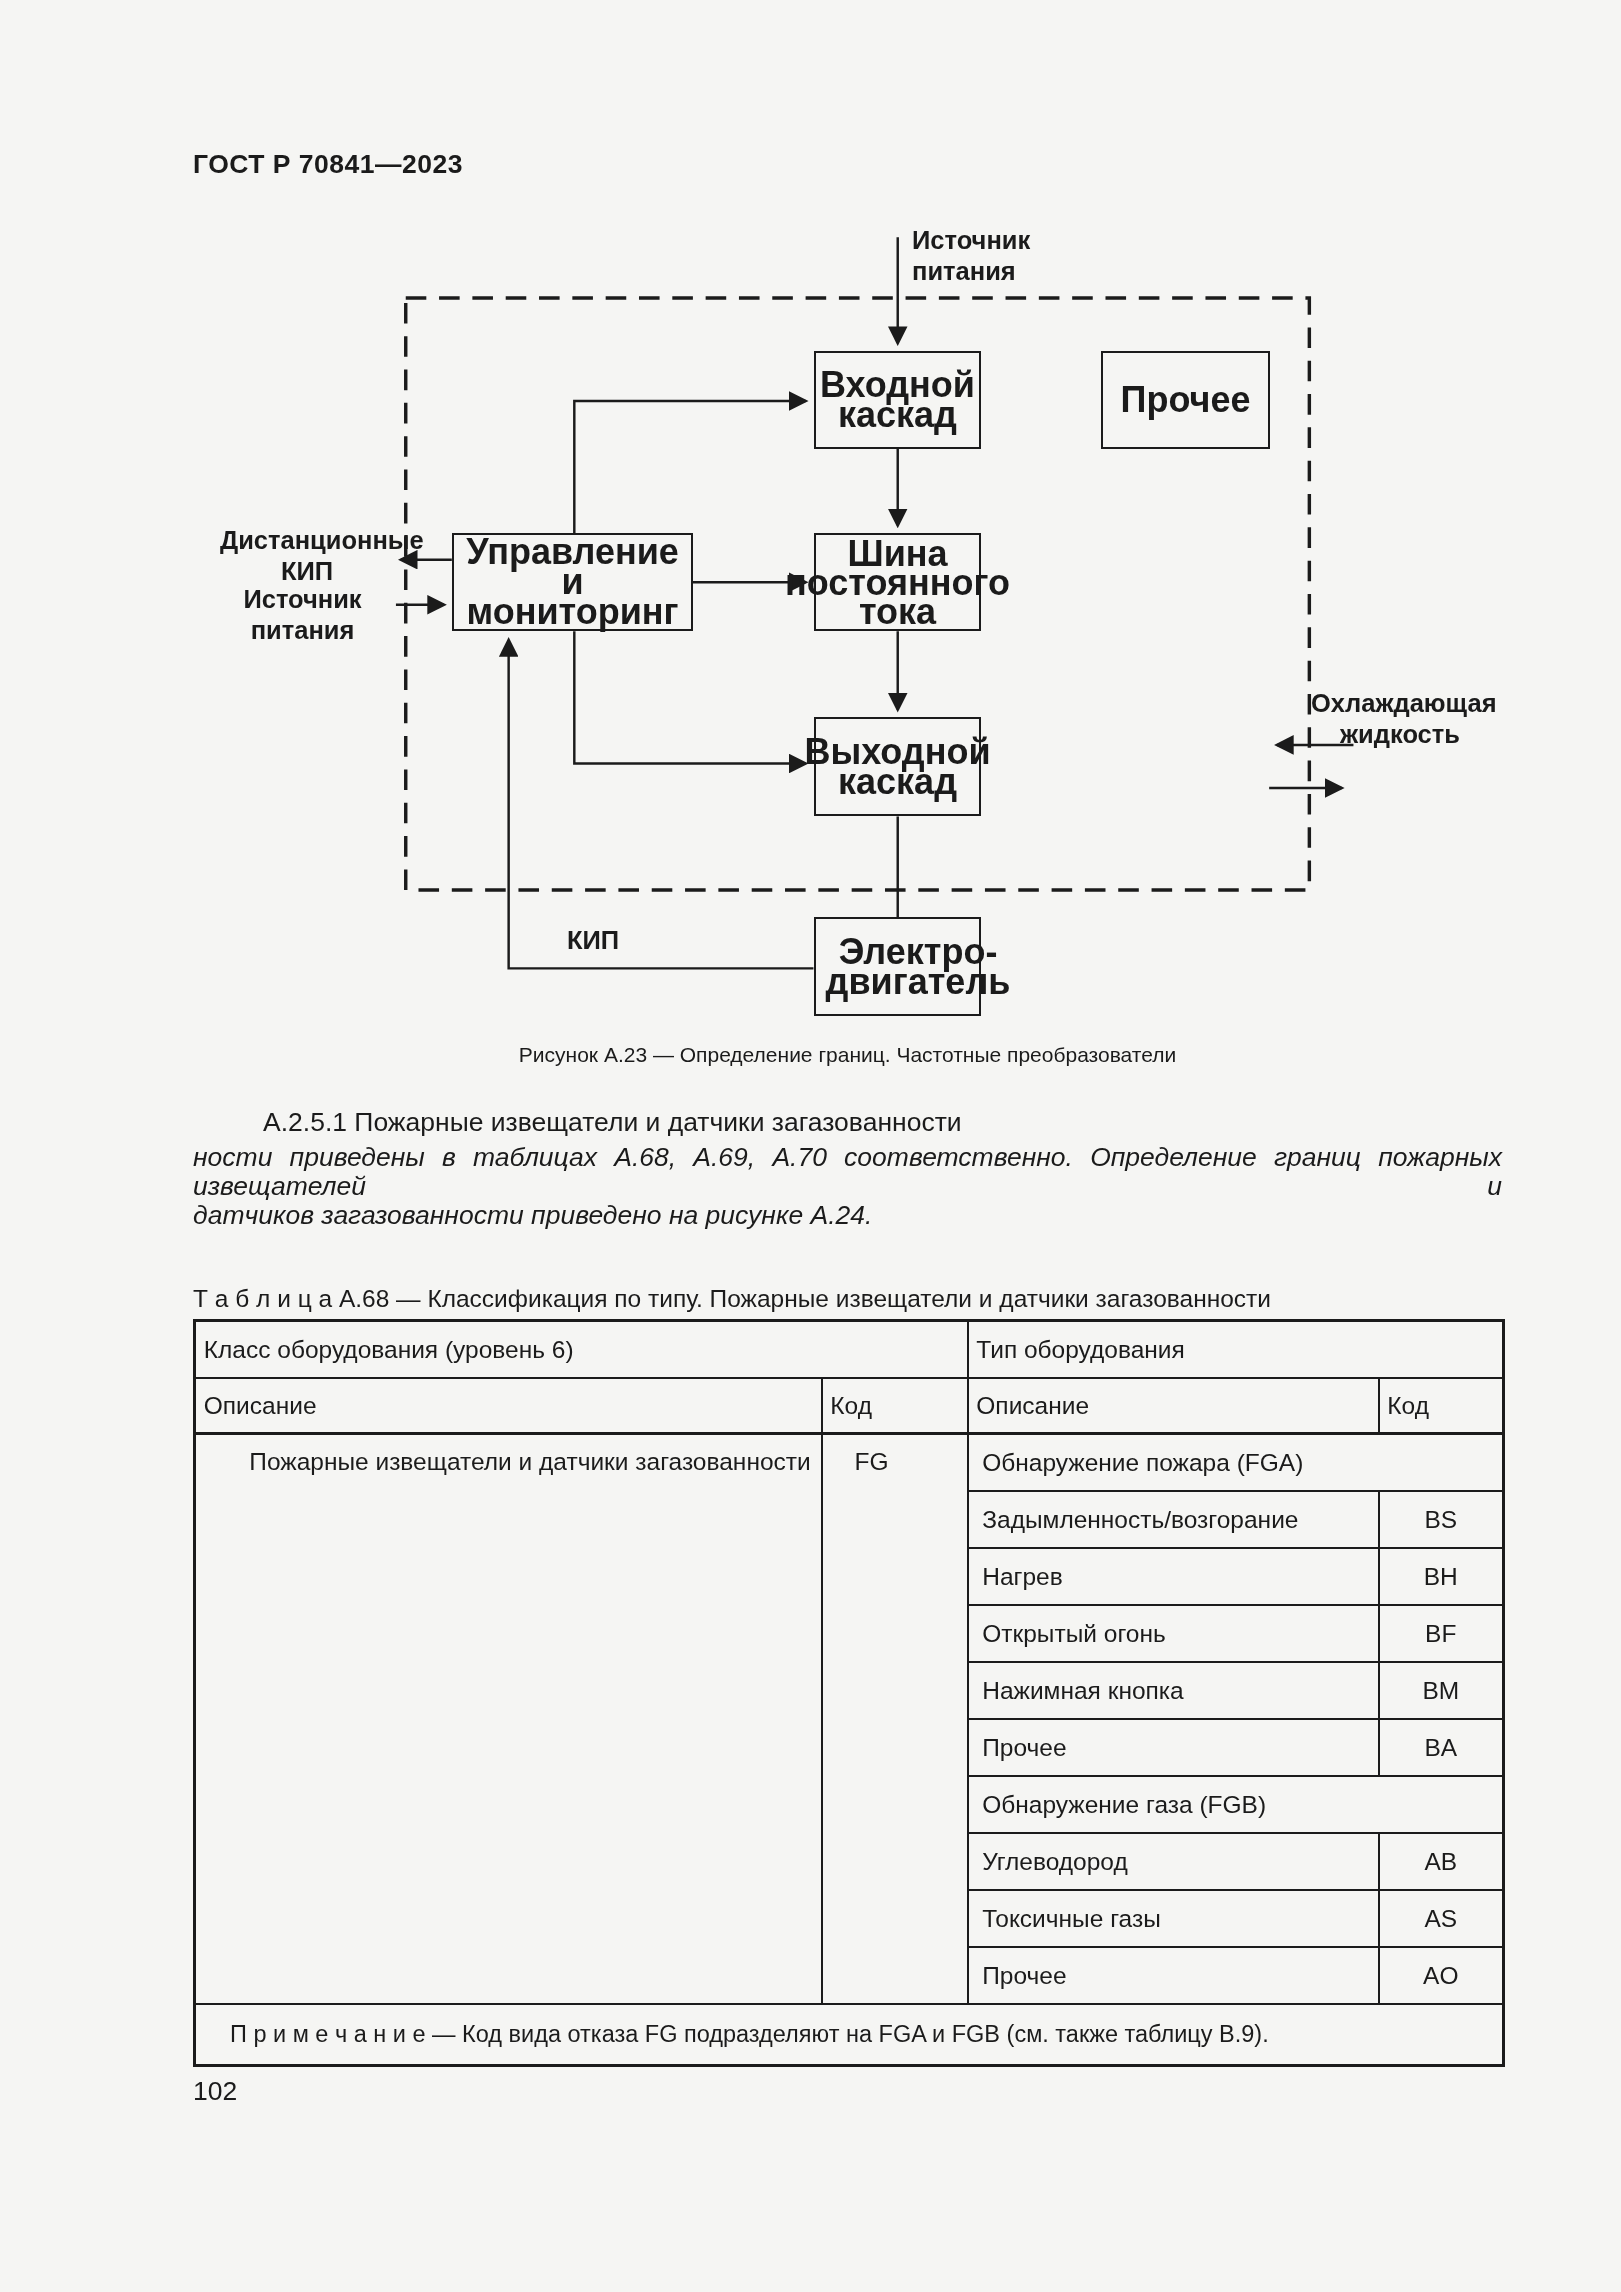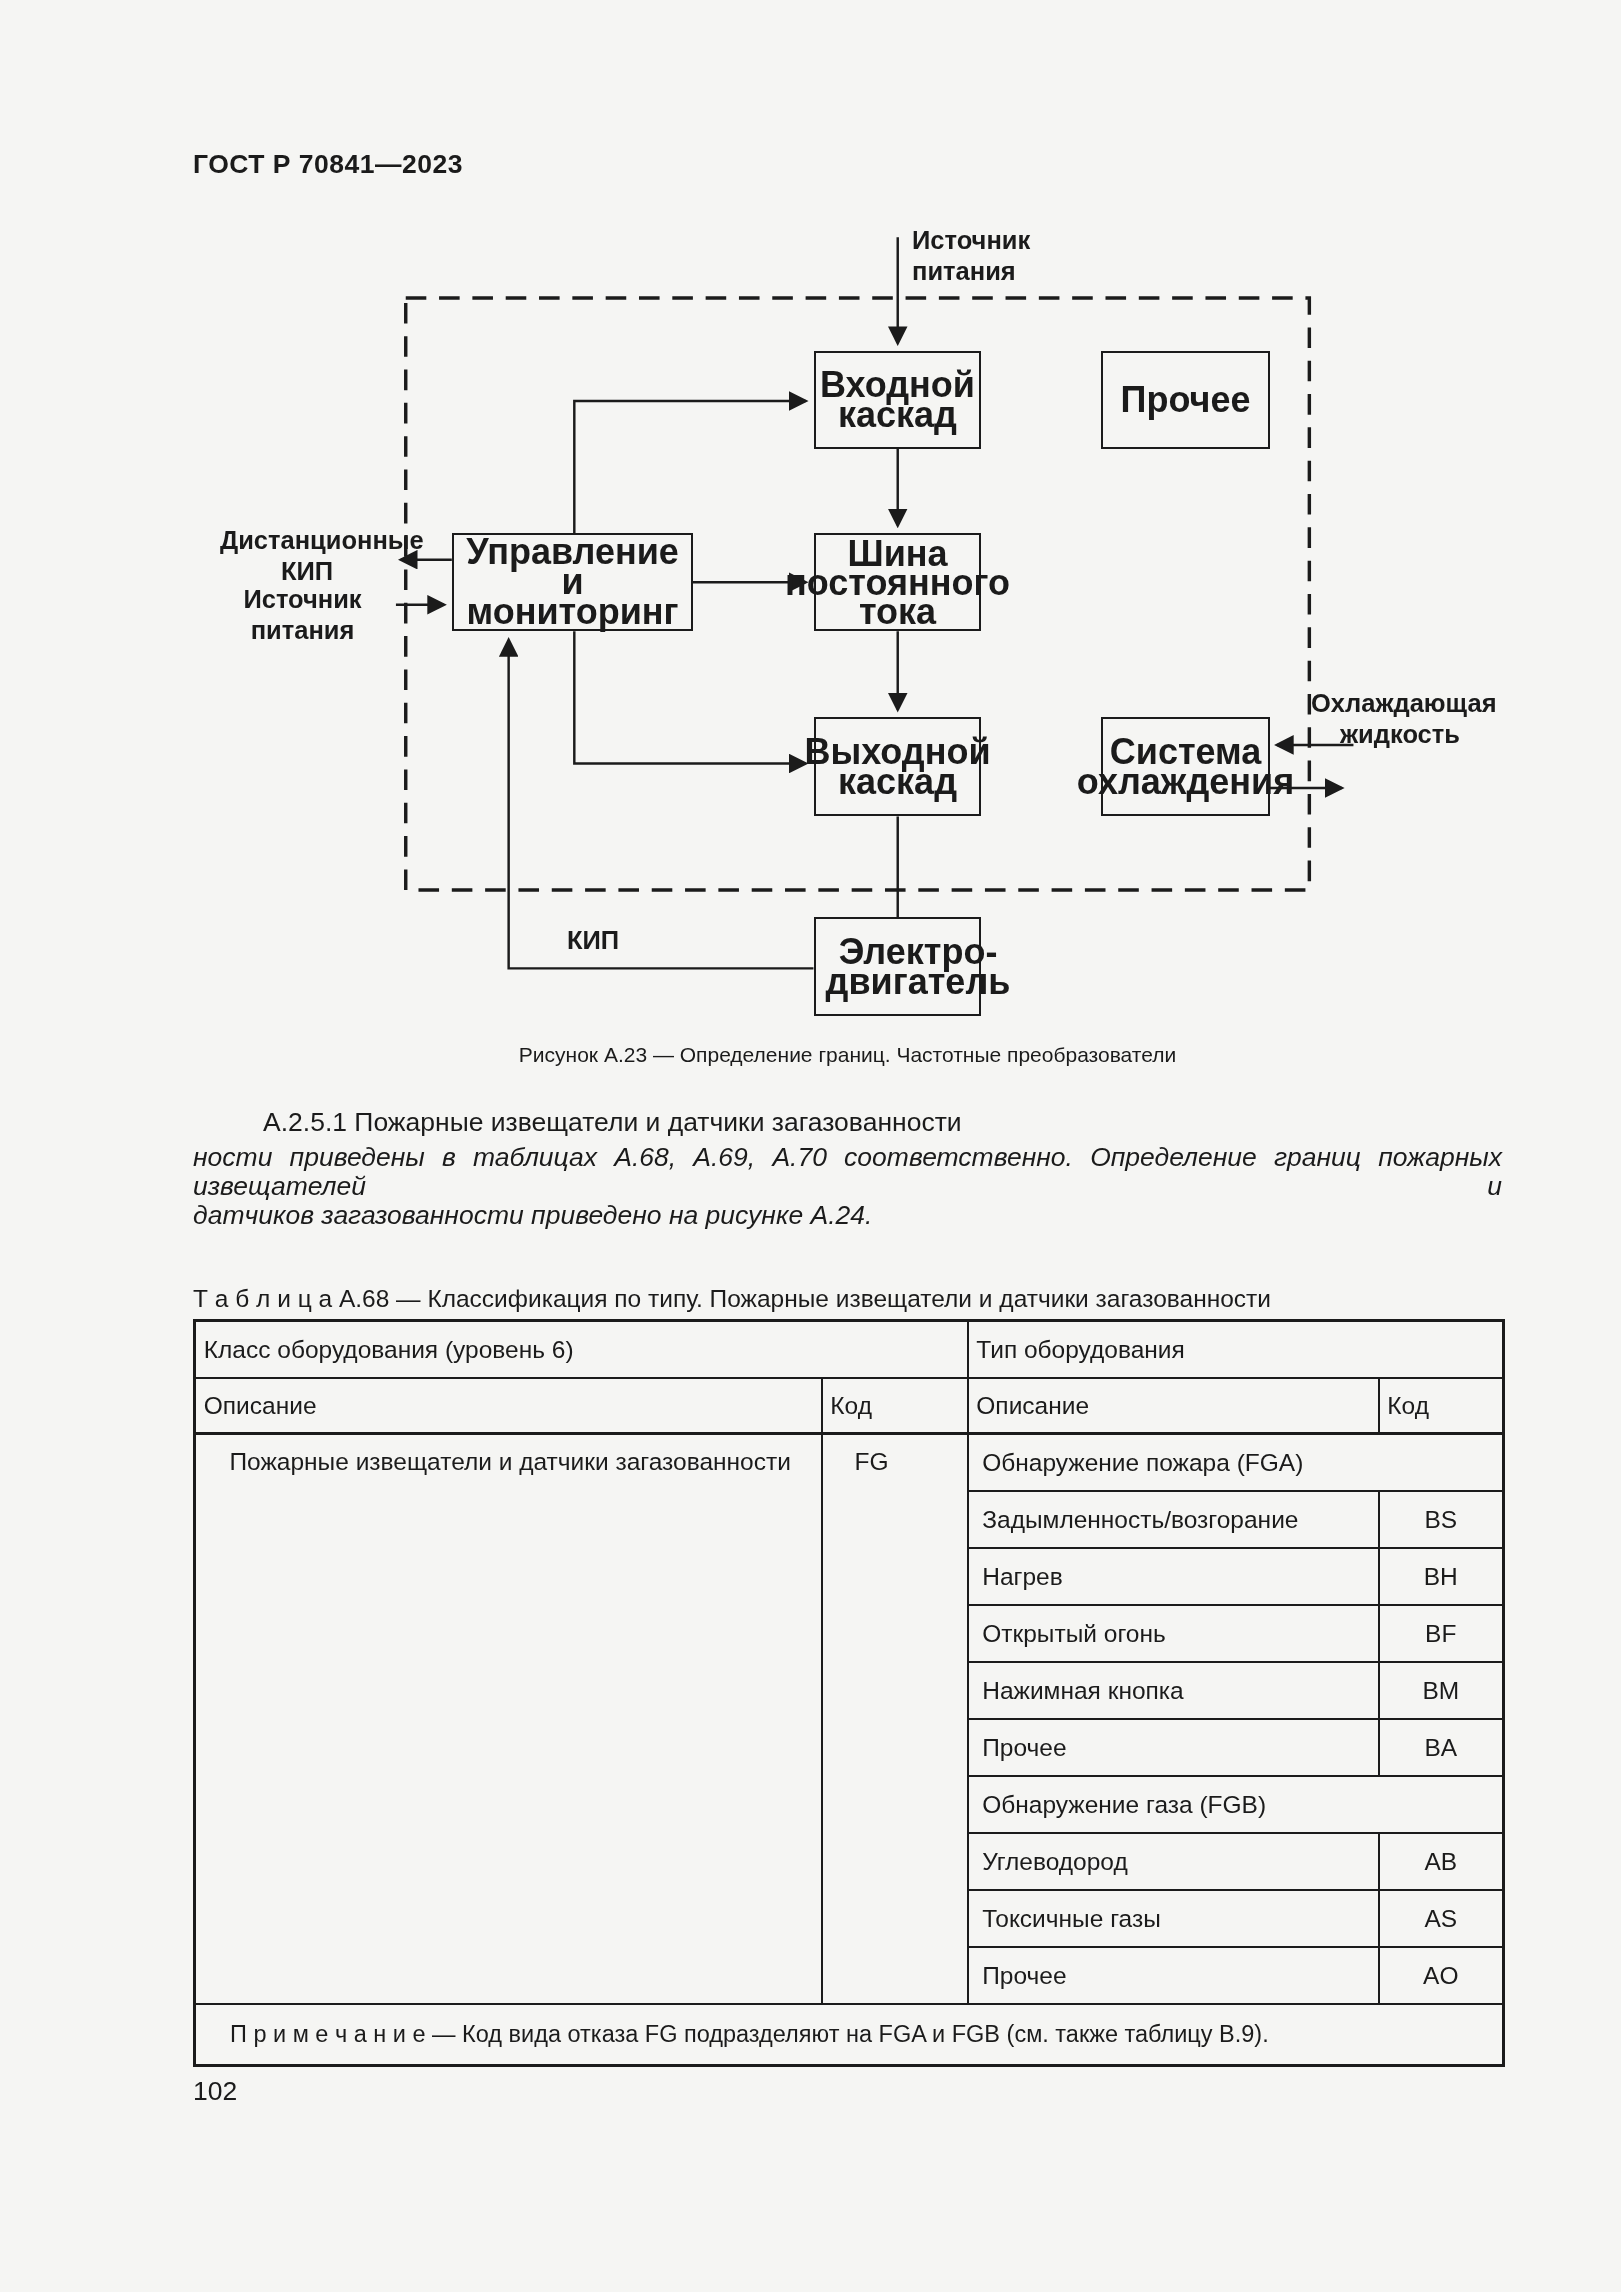--- a/index.html
+++ b/index.html
@@ -55,21 +55,21 @@
   table.gost th,table.gost td{border:2px solid var(--ink);}
   table.gost{border:3.9px solid var(--ink);}
   table.gost th{
     font-weight:normal;text-align:left;vertical-align:middle;
     height:55px;padding:0 7.8px;
   }
   table.gost tr.hdr2 th{border-bottom:3.9px solid var(--ink);height:53px;}
   table.gost td{height:55px;vertical-align:middle;padding:0 9.8px;}
   table.gost td.rdesc{text-align:left;padding-left:13.7px;border-top:2.9px solid var(--ink);border-bottom:2.9px solid var(--ink);}
   table.gost td.rcode{text-align:center;border-top:2.9px solid var(--ink);border-bottom:2.9px solid var(--ink);}
-  table.gost td.ldesc{vertical-align:top;text-align:center;padding:12.7px 9.8px 0 13.7px;}
+  table.gost td.ldesc{vertical-align:top;text-align:right;padding:12.7px 9.8px 0 13.7px;}
   table.gost td.lcode{vertical-align:top;padding-top:12.7px;padding-left:32px;}
   table.gost td.note-cell{
     border-top:2.9px solid var(--ink);height:59px;
     text-align:left;padding-left:34px;font-size:23.5px;
   }
   
   .page-number{position:absolute;left:193px;top:2076px;font-size:26.5px;}
 </style>
 </head>
 <body>
@@ -104,22 +104,20 @@
   <div class="dbox" style="left:814px;top:351px;width:167px;height:98px;">Входной
 каскад</div>
   <div class="dbox" style="left:1101px;top:351px;width:169px;height:98px;">Прочее</div>
   <div class="dbox" style="left:452px;top:533px;width:241px;height:98px;">Управление
 и мониторинг</div>
   <div class="dbox" style="left:814px;top:533px;width:167px;height:98px;line-height:29px;">Шина
 постоянного
 тока</div>
   <div class="dbox" style="left:814px;top:717px;width:167px;height:99px;">Выходной
 каскад</div>
-  <div class="dbox" style="left:1101px;top:717px;width:169px;height:99px;">Система
-охлаждения</div>
   <div class="dbox" style="left:814px;top:917px;width:167px;height:99px;padding-left:41px;">Электро-
 двигатель</div>
 
   <div class="dlabel" style="left:912px;top:225px;width:176px;">Источник
 питания</div>
   <div class="dlabel center" style="left:220px;top:525px;width:174px;">Дистанционные
 КИП</div>
   <div class="dlabel center" style="left:233px;top:584px;width:139px;">Источник
 питания</div>
   <div class="dlabel center" style="left:534px;top:925px;width:118px;">КИП</div>

